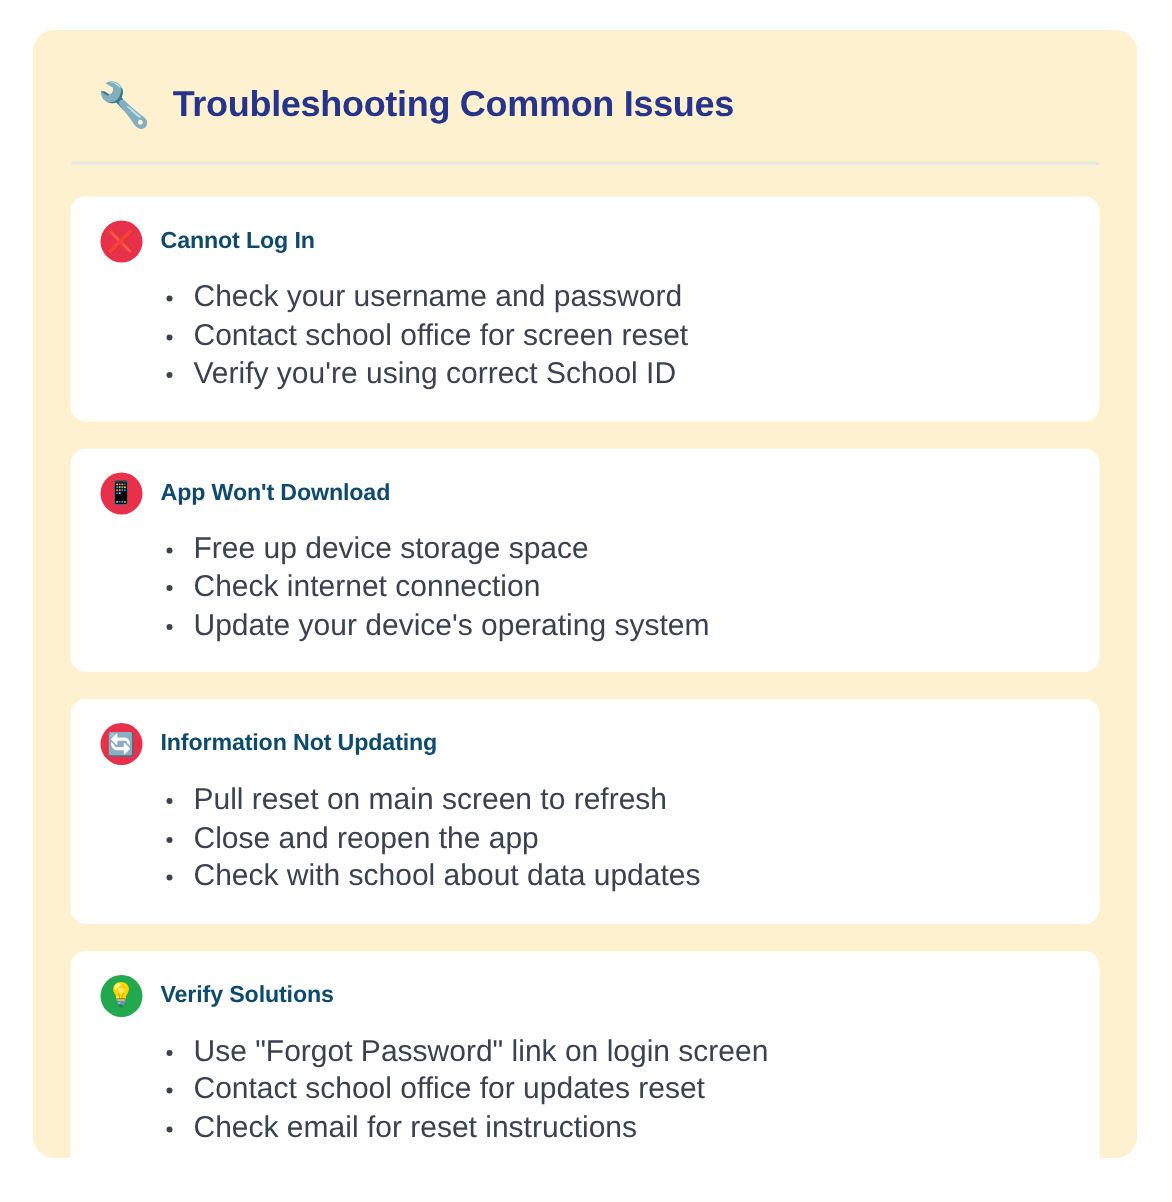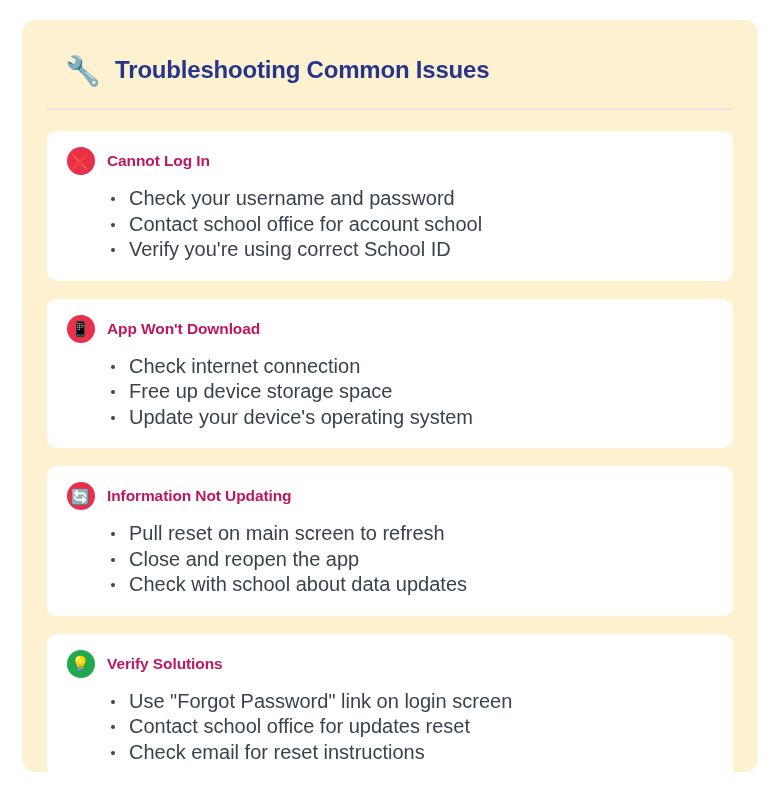--- a/index.html
+++ b/index.html
@@ -103,21 +103,21 @@
   .badge-green { background: #22a94e; }
 
   .badge .glyph {
     display: block;
     transform: translateY(0px);
   }
 
   .card-title {
     font-size: 15.5px;
     font-weight: bold;
-    color: #be185d;
+    color: #0c4a6e;
     letter-spacing: -0.1px;
   }
 
   .card-list {
     margin: 11px 0 0 0;
     padding: 0 0 0 44px;
     list-style: none;
   }
 
   .card-list li {
@@ -156,35 +156,35 @@
 
       <article class="card">
         <div class="card-head">
           <span class="badge badge-red">
             <span class="glyph">❌</span>
           </span>
           <h2 class="card-title">Cannot Log In</h2>
         </div>
         <ul class="card-list">
           <li>Check your username and password</li>
-          <li>Contact school office for account school</li>
+          <li>Contact school office for screen reset</li>
           <li>Verify you're using correct School ID</li>
         </ul>
       </article>
 
       <article class="card">
         <div class="card-head">
           <span class="badge badge-red">
             <span class="glyph">📱</span>
           </span>
           <h2 class="card-title">App Won't Download</h2>
         </div>
         <ul class="card-list">
+          <li>Free up device storage space</li>
           <li>Check internet connection</li>
-          <li>Free up device storage space</li>
           <li>Update your device's operating system</li>
         </ul>
       </article>
 
       <article class="card">
         <div class="card-head">
           <span class="badge badge-red">
             <span class="glyph">🔄</span>
           </span>
           <h2 class="card-title">Information Not Updating</h2>

